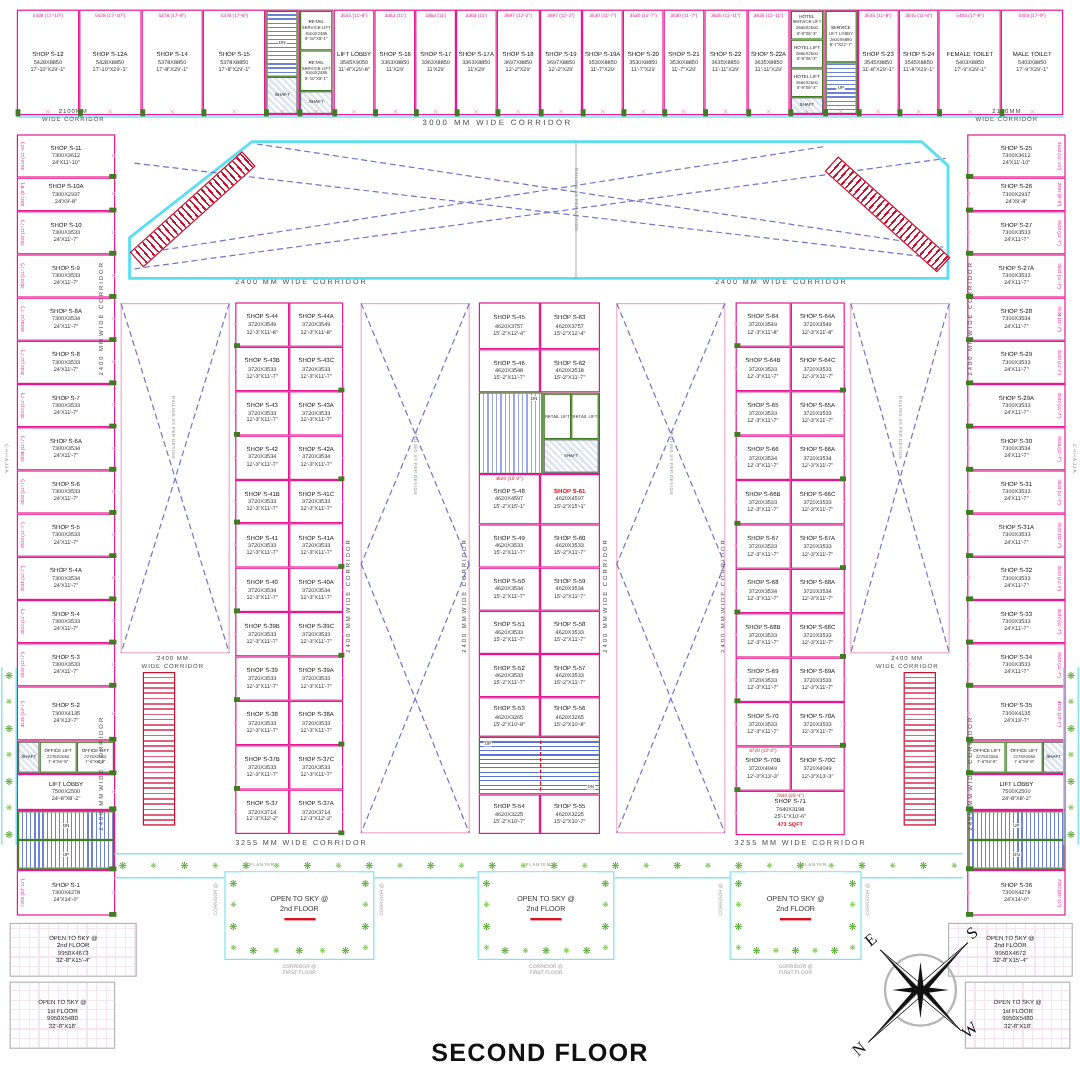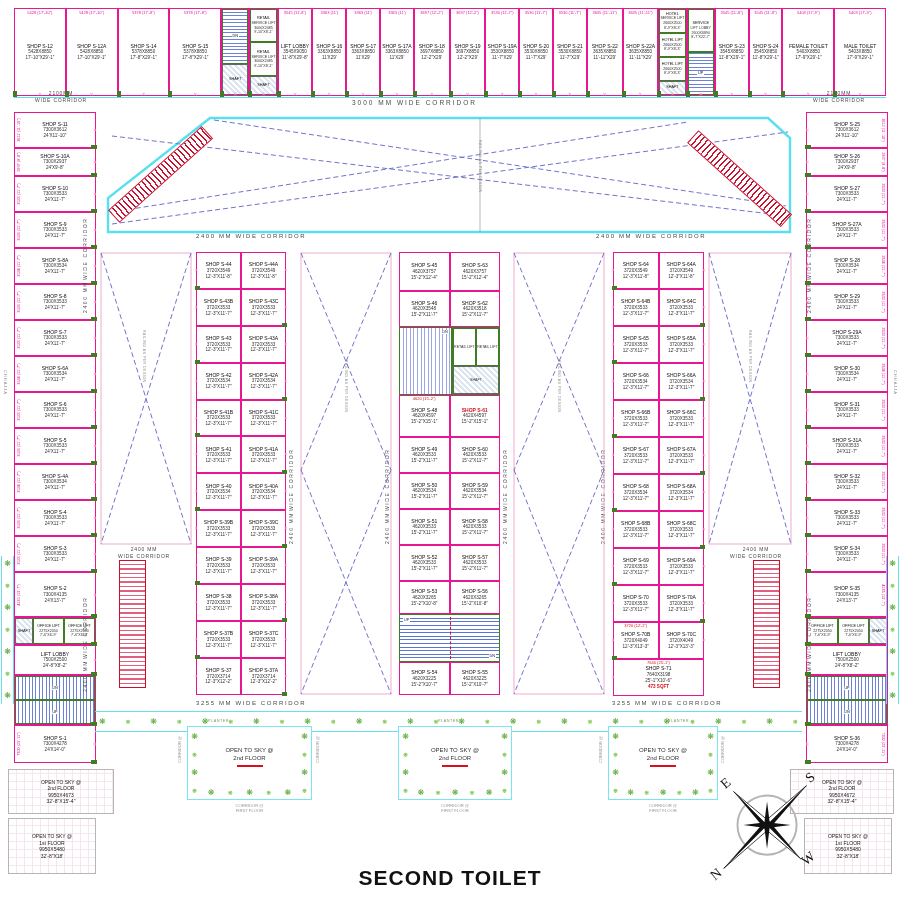--- a/index.html
+++ b/index.html
@@ -1303,14 +1303,14 @@
     <polygon class="spike" points="72,40 75,64 72,70 69,64"></polygon>
     <polygon class="spike" points="72,88 75,64 72,58 69,64"></polygon>
     <polygon class="spike" points="48,64 72,61 78,64 72,67"></polygon>
     <polygon class="spike" points="96,64 72,61 66,64 72,67"></polygon>
     <text class="cletter" x="14" y="118" transform="rotate(-40 20 112)">N</text>
     <text class="cletter" x="112" y="20" transform="rotate(-40 116 16)">S</text>
     <text class="cletter" x="26" y="26" transform="rotate(-40 30 22)">E</text>
     <text class="cletter" x="108" y="104" transform="rotate(-40 112 100)">W</text>
   </svg>
 
-  <div class="title">SECOND TOILET</div>
+  <div class="title">SECOND FLOOR</div>
 </div>
 
 </body></html>

